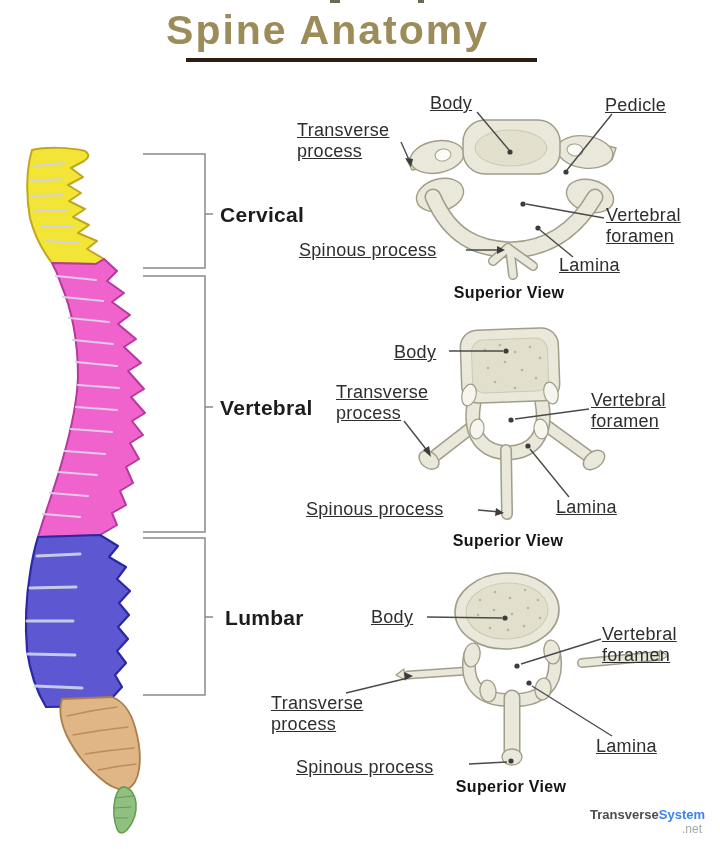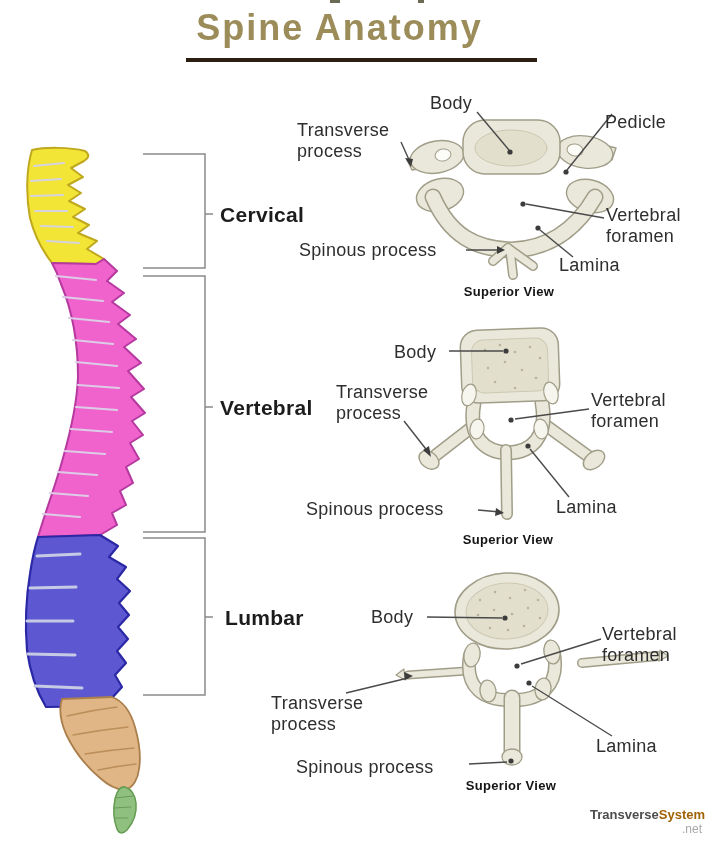--- a/index.html
+++ b/index.html
@@ -3,31 +3,31 @@
 <meta charset="utf-8">
 <style>
   html,body { margin:0; padding:0; background:#ffffff; }
   .stage {
     position:relative; width:720px; height:849px; background:#ffffff;
     font-family:"Liberation Sans", sans-serif; overflow:hidden;
   }
   .art { position:absolute; left:0; top:0; width:720px; height:849px; }
   .title {
     position:absolute; top:8px; left:0; width:655px; text-align:center;
-    font-size:36px; font-weight:700; color:#9b8c59; letter-spacing:2px; line-height:1.1;margin-left:12px;
+    font-size:41px; font-weight:700; color:#9b8c59; letter-spacing:2px; line-height:1.1;
   }
   .title-underline { position:absolute; top:58px; left:186px; width:351px; height:4px; background:#2b1e10; }
-  .lbl { position:absolute; font-size:18px; color:#2e2e2e; line-height:1.17; letter-spacing:0.3px; }
+  .lbl { position:absolute; font-size:18px; color:#2e2e2e; line-height:1.17; letter-spacing:0.3px;text-decoration:underline; }
   .lbl.center { text-align:center; }
-  .caption { position:absolute; font-size:13px; font-weight:700; color:#141414; text-align:center; letter-spacing:0.3px; }
+  .caption { position:absolute; font-size:16px; font-weight:700; color:#141414; text-align:center; letter-spacing:0.3px; }
   .section-lbl { position:absolute; font-size:21px; font-weight:700; color:#1c1c1c; letter-spacing:0.3px;margin-left:6px; }
   .watermark { position:absolute; right:15px; top:806px; text-align:right; line-height:1.0; }
   .wm-line1 { font-size:13px; font-weight:700; }
   .wm-bold { color:#4c4c4c; }
-  .wm-light { color:#a16207;margin-top:8px; }
+  .wm-light { color:#3b82f6;margin-top:8px; }
   .wm-tld { display:block; font-size:12px; color:#a8a8a8; margin-top:1px; padding-right:3px; }
   .speck { position:absolute; background:#6a6a55; height:3px; top:0; }
 </style>
 </head>
 <body>
 
 <div class="stage">
 
   <svg class="art" viewBox="0 0 720 849">
 
@@ -255,21 +255,21 @@
   <div class="speck" style="left:418px; width:6px;"></div>
 
   <div class="title">Spine Anatomy</div>
   <div class="title-underline"></div>
 
   <div class="section-lbl" style="left:214px; top:203px;">Cervical</div>
   <div class="section-lbl" style="left:214px; top:396px;">Vertebral</div>
   <div class="section-lbl" style="left:219px; top:606px;text-align:right;">Lumbar</div>
 
   <div class="lbl center" style="left:421px; top:93px; width:60px;">Body</div>
-  <div class="lbl" style="left:605px; top:112px;">Pedicle</div>
+  <div class="lbl" style="left:605px; top:95px;">Pedicle</div>
   <div class="lbl" style="left:297px; top:120px; width:105px;">Transverse process</div>
   <div class="lbl" style="left:606px; top:205px; width:95px;">Vertebral foramen</div>
   <div class="lbl" style="left:299px; top:240px;">Spinous process</div>
   <div class="lbl" style="left:559px; top:255px;">Lamina</div>
   <div class="caption" style="left:434px; top:284px; width:150px;">Superior View</div>
 
   <div class="lbl" style="left:394px; top:342px;">Body</div>
   <div class="lbl" style="left:336px; top:382px; width:105px;">Transverse process</div>
   <div class="lbl" style="left:591px; top:390px; width:95px;">Vertebral foramen</div>
   <div class="lbl" style="left:306px; top:499px;">Spinous process</div>

